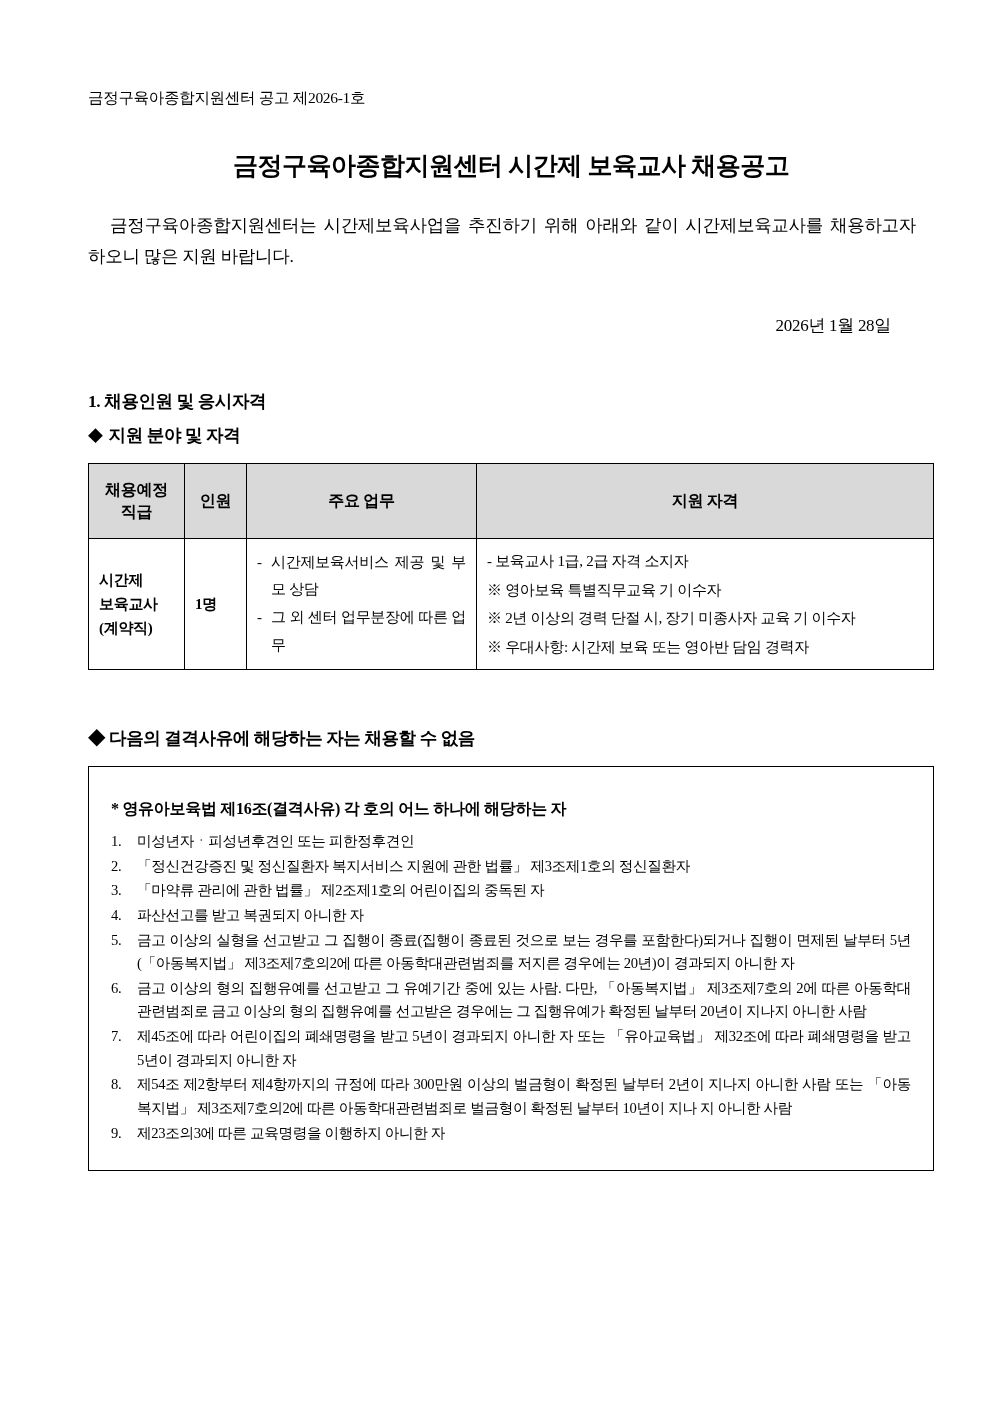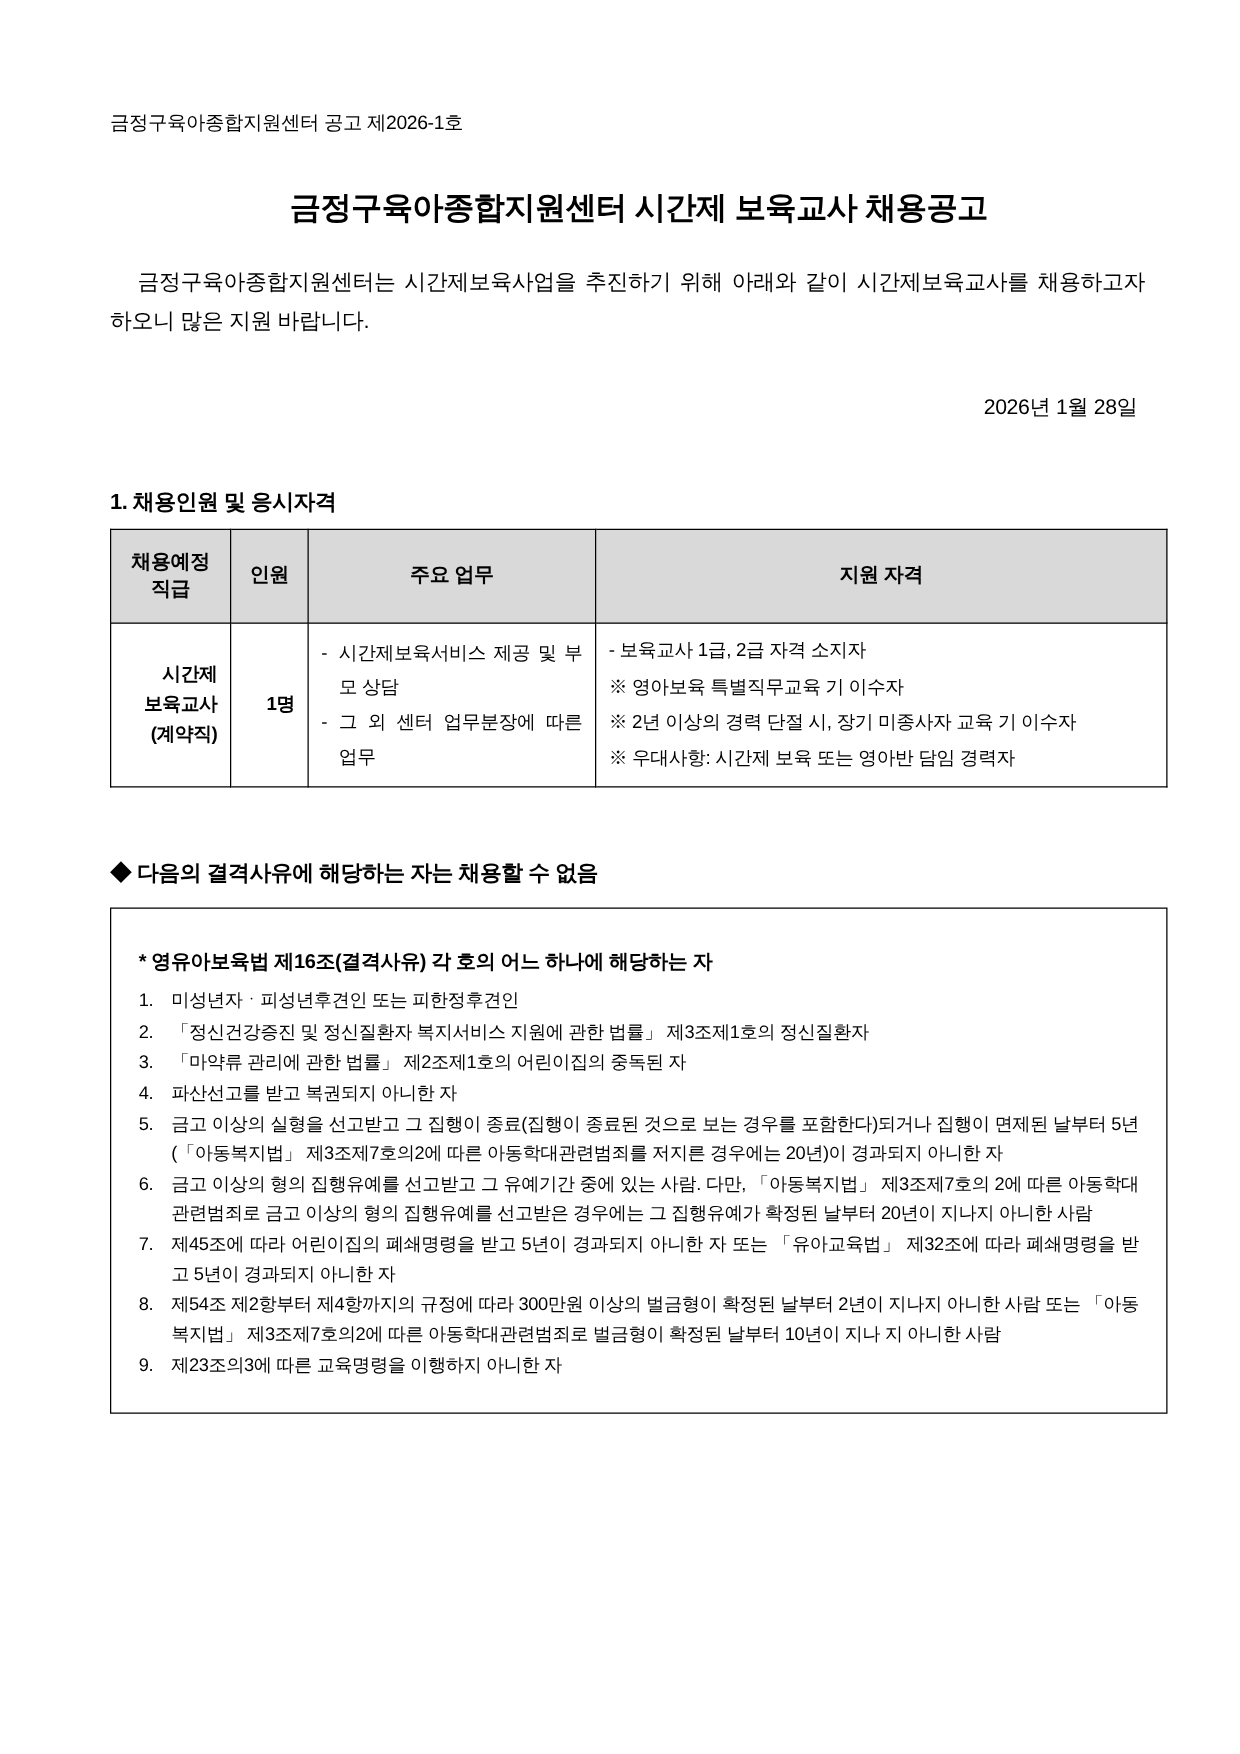--- a/index.html
+++ b/index.html
@@ -13,20 +13,21 @@
     font-family: "Liberation Sans", sans-serif;
     color: #000000;
     -webkit-font-smoothing: antialiased;
   }
   .page {
     position: relative;
     width: 992px;
     min-height: 1403px;
     box-sizing: border-box;
     padding: 88px 58px 40px 88px;
+    font-family: Liberation Serif, serif;
   }
   .doc-no {
     font-size: 15.5px;
     letter-spacing: -0.3px;
     margin-bottom: 40px;
   }
   .doc-title {
     text-align: center;
     font-size: 25px;
     font-weight: bold;
@@ -40,21 +41,21 @@
     text-align: justify;
     text-justify: inter-character;
     margin: 0 18px 40px 0;
   }
   .intro .indent { display: inline-block; width: 22px; }
   .sign-block {
     text-align: right;
     font-size: 17px;
     line-height: 1.75;
     letter-spacing: -0.3px;
-    margin: 0 24px 48px 0;
+    margin: 0 43px 48px 0;
   }
   .section-head {
     font-size: 17.5px;
     font-weight: bold;
     letter-spacing: -0.4px;
     margin: 0 0 10px 0;
   }
   .sub-head {
     font-size: 17.5px;
     font-weight: bold;
@@ -81,21 +82,21 @@
     font-weight: bold;
     text-align: center;
     height: 58px;
     font-size: 16px;
     line-height: 1.35;
   }
   .col-a { width: 96px; }
   .col-b { width: 62px; }
   .col-c { width: 230px; }
   td.cell-center {
-    text-align: right;
+    text-align: left;
     font-weight: bold;
     line-height: 1.6;
     font-size: 15.5px;
   }
   td.cell-duty {
     line-height: 1.85;
     padding: 14px 12px 14px 12px;
     font-size: 15px;
   }
   td.cell-duty .row { display: flex; }
@@ -157,20 +158,21 @@
 
   <h1 class="doc-title">금정구육아종합지원센터 시간제 보육교사 채용공고</h1>
 
   <p class="intro"><span class="indent"></span><span>금정구육아종합지원센터는 시간제보육사업을 추진하기 위해 아래와 같이 시간제보육교사를 채용하고자 하오니 많은 지원 바랍니다.</span></p>
 
   <div class="sign-block">
     <div>2026년 1월  28일</div>
   </div>
 
   <div class="section-head">1. 채용인원 및 응시자격</div>
+  <div class="sub-head"><span class="diamond">◆</span><span>지원 분야 및 자격</span></div>
 
   <table class="info">
     <colgroup>
       <col class="col-a">
         <col class="col-b">
         <col class="col-c">
         <col>
     </colgroup>
     <thead>
       <tr>

